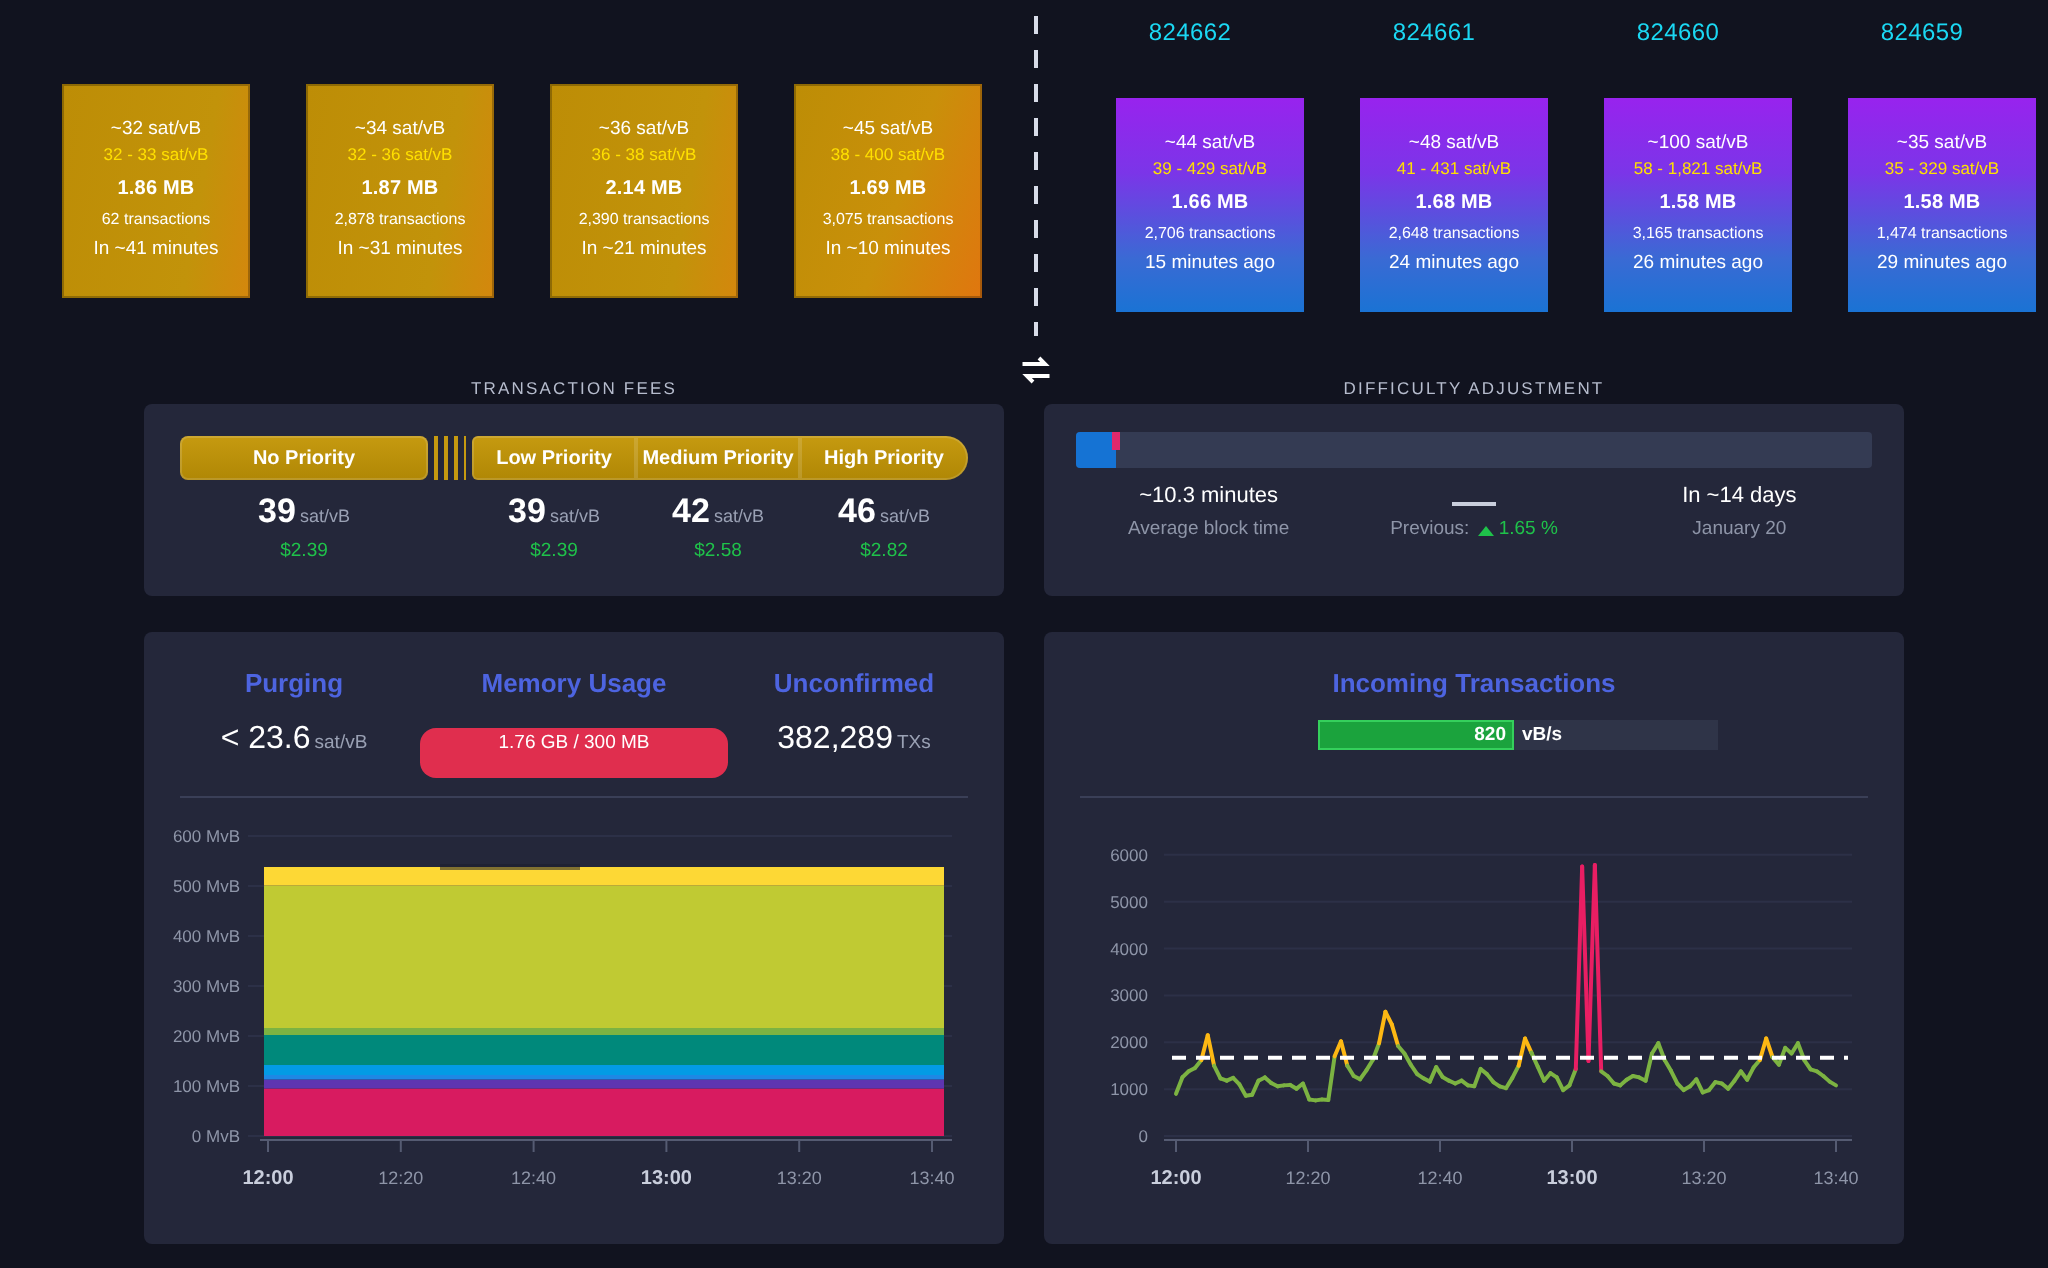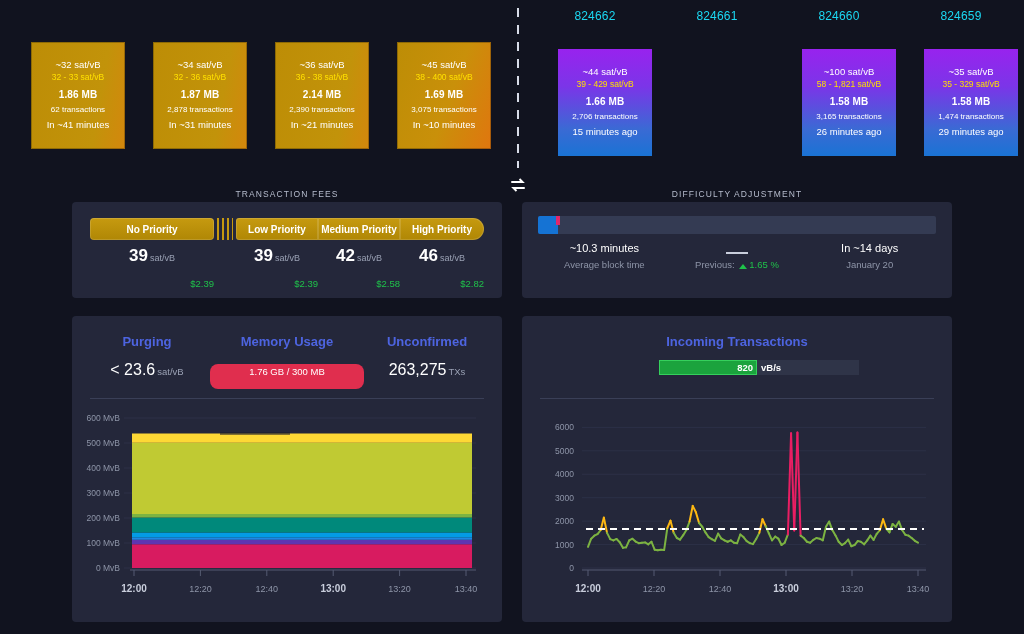--- a/index.html
+++ b/index.html
@@ -80,21 +80,21 @@
   .fee-seg.s3{width:84px;border-radius:0 11px 11px 0;}
 
   .fee-vals{position:absolute;left:18px;top:44px;width:394px;height:42px;display:flex;}
   .fee-col{flex:0 0 auto;text-align:center;}
   .fee-col.c0{width:124px;}
   .fee-col.cg{width:22px;}
   .fee-col.c1,.fee-col.c2{width:82px;}
   .fee-col.c3{width:84px;}
   .fee-num{font-size:17px;font-weight:bold;color:#ffffff;}
   .fee-unit{font-size:9px;color:#9aa1b4;font-weight:normal;margin-left:2px;}
-  .fee-usd{font-size:9.5px;color:#1fc24a;margin-top:12px;text-align:right;}
+  .fee-usd{font-size:9.5px;color:#1fc24a;margin-top:4px;}
 
   
   #diff-panel{left:522px;top:202px;width:430px;height:96px;}
   .diff-track{position:absolute;left:16px;top:14px;width:398px;height:18px;
     background:#343b53;border-radius:2px;overflow:hidden;}
   .diff-fill{position:absolute;left:0;top:0;height:18px;width:20px;background:#1573d4;}
   .diff-marker{position:absolute;top:0;width:4px;height:9px;background:#e1286b;}
   .diff-cols{position:absolute;left:16px;top:40px;width:398px;display:flex;}
   .diff-col{flex:1;text-align:center;}
   .diff-big{font-size:11px;color:#ffffff;}
@@ -217,20 +217,33 @@
         <div class="blk-face mined">
           <div class="f-median">~44 sat/vB</div>
           <div class="f-range">39 - 429 sat/vB</div>
           <div class="f-size">1.66 MB</div>
           <div class="f-txs">2,706 transactions</div>
           <div class="f-time">15 minutes ago</div>
         </div>
       </div>
 
       <div class="blk-height" style="left:132px">824661</div>
+      <div class="blk-wrap h" style="left:132px">
+        <div class="blk">
+            <div class="blk-top mined"></div>
+            <div class="blk-side mined"></div>
+          </div>
+        <div class="blk-face mined">
+          <div class="f-median">~48 sat/vB</div>
+          <div class="f-range">41 - 431 sat/vB</div>
+          <div class="f-size">1.68 MB</div>
+          <div class="f-txs">2,648 transactions</div>
+          <div class="f-time">24 minutes ago</div>
+        </div>
+      </div>
 
       <div class="blk-height" style="left:254px">824660</div>
       <div class="blk-wrap h" style="left:254px">
         <div class="blk">
             <div class="blk-top mined"></div>
             <div class="blk-side mined"></div>
           </div>
         <div class="blk-face mined">
           <div class="f-median">~100 sat/vB</div>
           <div class="f-range">58 - 1,821 sat/vB</div>
@@ -317,21 +330,21 @@
       <div class="mem-col">
         <div class="mem-title">Purging</div>
         <div class="mem-val"><span>&lt; 23.6</span><span class="mem-small">sat/vB</span></div>
       </div>
       <div class="mem-col">
         <div class="mem-title">Memory Usage</div>
         <div class="mem-val"><span class="mem-pill">1.76 GB / 300 MB</span></div>
       </div>
       <div class="mem-col">
         <div class="mem-title">Unconfirmed</div>
-        <div class="mem-val"><span>263,275</span><span class="mem-small">TXs</span></div>
+        <div class="mem-val"><span>382,289</span><span class="mem-small">TXs</span></div>
       </div>
     </div>
     <div class="mem-rule"></div>
     <div class="chart-box">
       <svg class="chart" id="area-chart" width="430" height="206" viewBox="0 0 430 206">
           <line x1="52" x2="404" y1="160" y2="160" class="gridline"></line>
           <text x="48" y="163" text-anchor="end" class="tick">0 MvB</text>
           <line x1="52" x2="404" y1="135" y2="135" class="gridline"></line>
           <text x="48" y="138" text-anchor="end" class="tick">100 MvB</text>
           <line x1="52" x2="404" y1="110" y2="110" class="gridline"></line>

